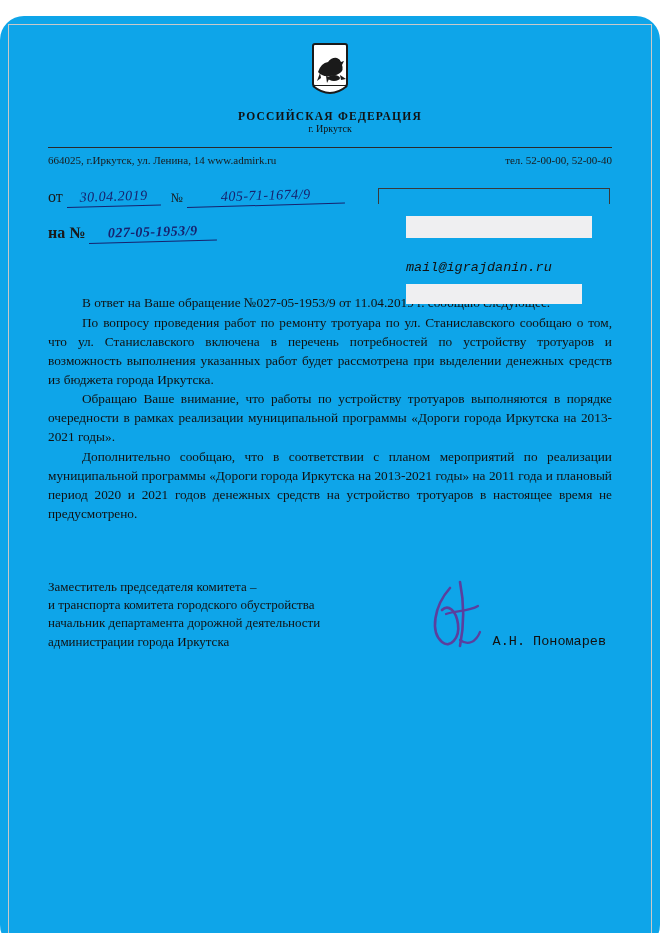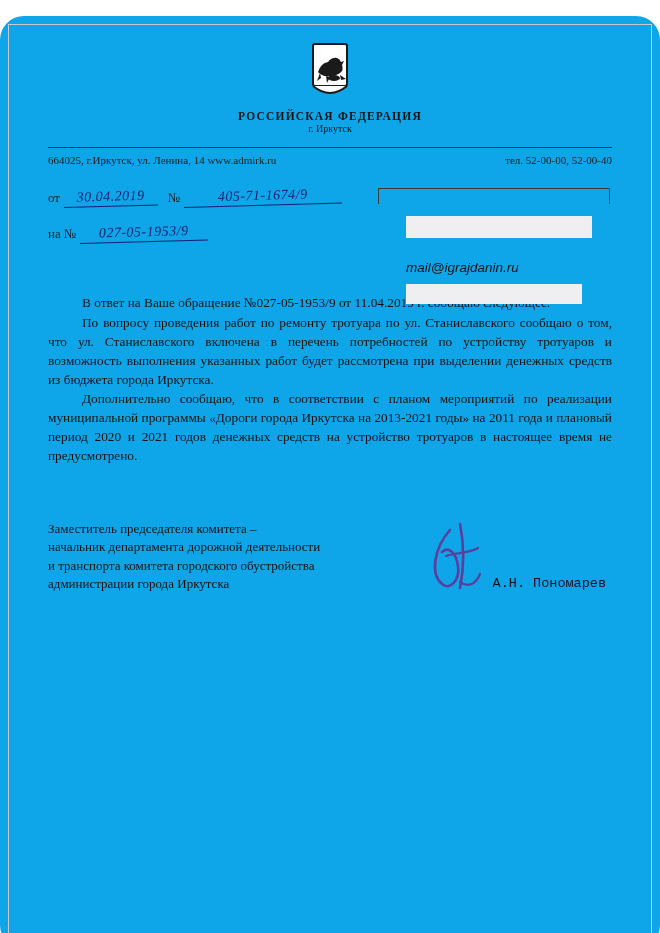--- a/index.html
+++ b/index.html
@@ -99,21 +99,21 @@
     height: 66px;
   }
   .numrow {
     display: flex;
     align-items: flex-end;
     font-size: 13px;
     height: 26px;
   }
   .numrow .lbl {
     font-family: "Liberation Serif", serif;
-    font-size: 13px;
+    font-size: 16px;
     padding-right: 4px;
     padding-bottom: 2px;
   }
   .hand {
     font-family: "Liberation Serif", serif;
     font-style: italic;
     font-size: 14px;
     color: #17226e;
     border-bottom: 1px solid #17226e;
     padding: 0 4px 1px 4px;
@@ -158,21 +158,21 @@
     border-right: 1px solid #3a3a3a;
   }
   .redact {
     position: absolute;
     background: #efeff1;
   }
   .mailaddr {
     position: absolute;
     left: 28px;
     top: 72px;
-    font-family: Liberation Sans, sans-serif;
+    font-family: Liberation Mono, monospace;
     font-style: italic;
     font-size: 13.5px;
     color: #111;
   }
 
   
   .body-text {
     margin-top: 46px;
     font-family: "Liberation Serif", serif;
     font-size: 13.3px;
@@ -254,46 +254,47 @@
       <span class="addr-right">тел. 52-00-00, 52-00-40</span>
     </div>
 
     <div class="numblock">
       <div class="numrow">
         <span class="lbl">от</span>
         <span class="hand long">30.04.2019</span>
         <span class="num-no">№</span>
         <span class="hand longer">405-71-1674/9</span>
       </div>
-      <div class="numrow" style="margin-top:10px;">
+      <div class="numrow" style="margin-top:10px;font-weight:bold;">
         <span class="lbl">на №</span>
         <span class="hand mid">027-05-1953/9</span>
       </div>
 
       <div class="addressee">
         <div class="bracket-top"></div>
         <div class="bracket-left"></div>
         <div class="bracket-right"></div>
         <div class="redact" style="left:28px; top:28px; width:186px; height:22px;"></div>
         <div class="redact" style="left:28px; top:96px; width:176px; height:20px;"></div>
         <div class="mailaddr">mail@igrajdanin.ru</div>
       </div>
     </div>
 
     <div class="body-text">
       <p>В ответ на Ваше обращение №027-05-1953/9 от 11.04.2019 г. сообщаю следующее.</p>
       <p>По вопросу проведения работ по ремонту тротуара по ул. Станиславского сообщаю о том, что ул. Станиславского включена в перечень потребностей по устройству тротуаров и возможность выполнения указанных работ будет рассмотрена при выделении денежных средств из бюджета города Иркутска.</p>
+      <p>Обращаю Ваше внимание, что работы по устройству тротуаров выполняются в порядке очередности в рамках реализации муниципальной программы «Дороги города Иркутска на 2013-2021 годы».</p>
       <p>Дополнительно сообщаю, что в соответствии с планом мероприятий по реализации муниципальной программы «Дороги города Иркутска на 2013-2021 годы» на 2011 года и плановый период 2020 и 2021 годов денежных средств на устройство тротуаров в настоящее время не предусмотрено.</p>
     </div>
 
     <div class="sign-block">
       <div class="sign-lines">
         <div>Заместитель председателя комитета –</div>
+        <div>и транспорта комитета городского обустройства</div>
         <div>начальник департамента дорожной деятельности</div>
-        <div>и транспорта комитета городского обустройства</div>
         <div>администрации города Иркутска</div>
       </div>
       <span class="signature-mark">
         <svg width="96" height="86" viewBox="0 0 96 86" xmlns="http://www.w3.org/2000/svg">
           <path d="M30 8 C14 26 10 52 22 62 C30 69 40 58 38 44 C36 30 28 24 22 30" fill="none" stroke="#5b3f9e" stroke-width="2.6" stroke-linecap="round"></path>
           <path d="M40 2 C44 22 44 46 40 66" fill="none" stroke="#5b3f9e" stroke-width="2.6" stroke-linecap="round"></path>
           <path d="M26 34 C36 30 48 32 58 26" fill="none" stroke="#5b3f9e" stroke-width="2.2" stroke-linecap="round"></path>
           <path d="M40 60 C48 66 56 62 60 52" fill="none" stroke="#5b3f9e" stroke-width="2.2" stroke-linecap="round"></path>
         </svg>
       </span>

